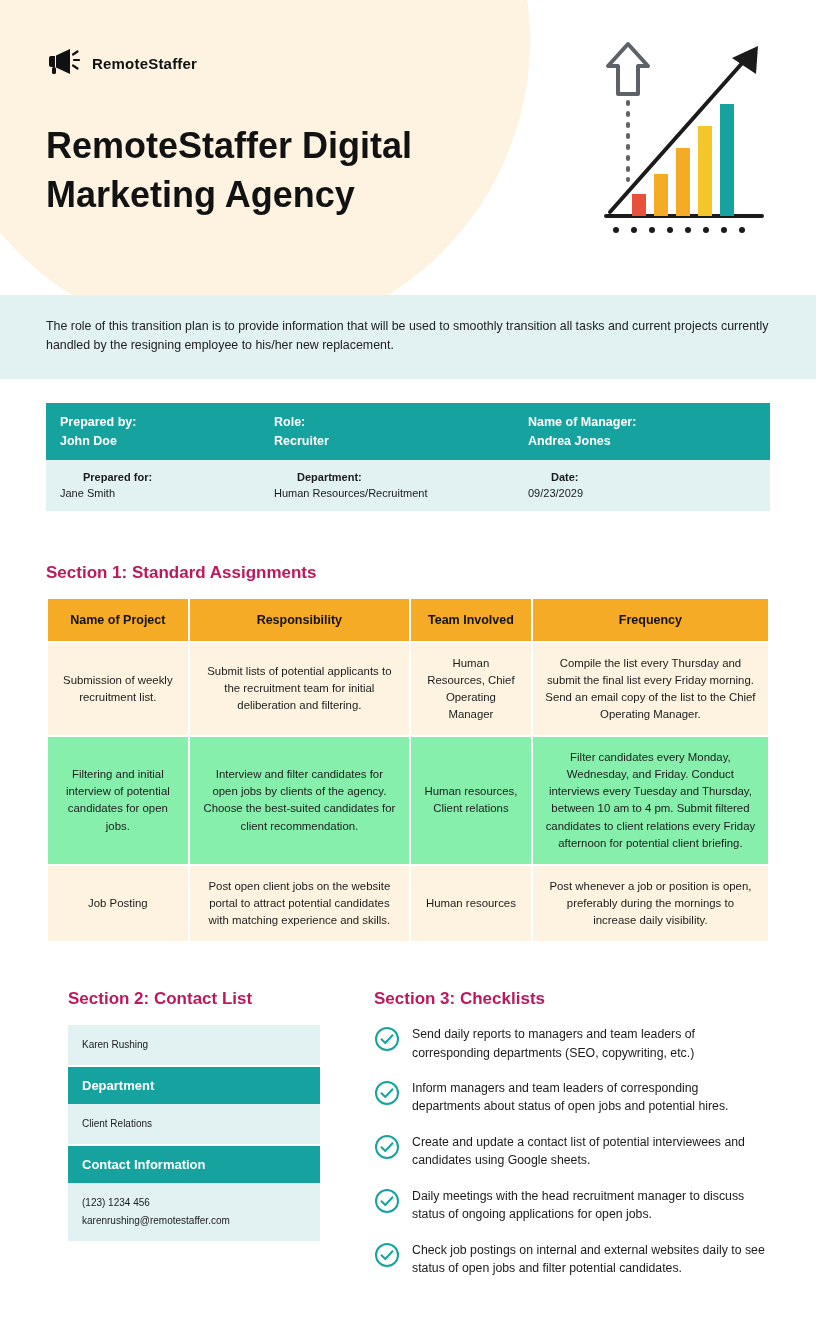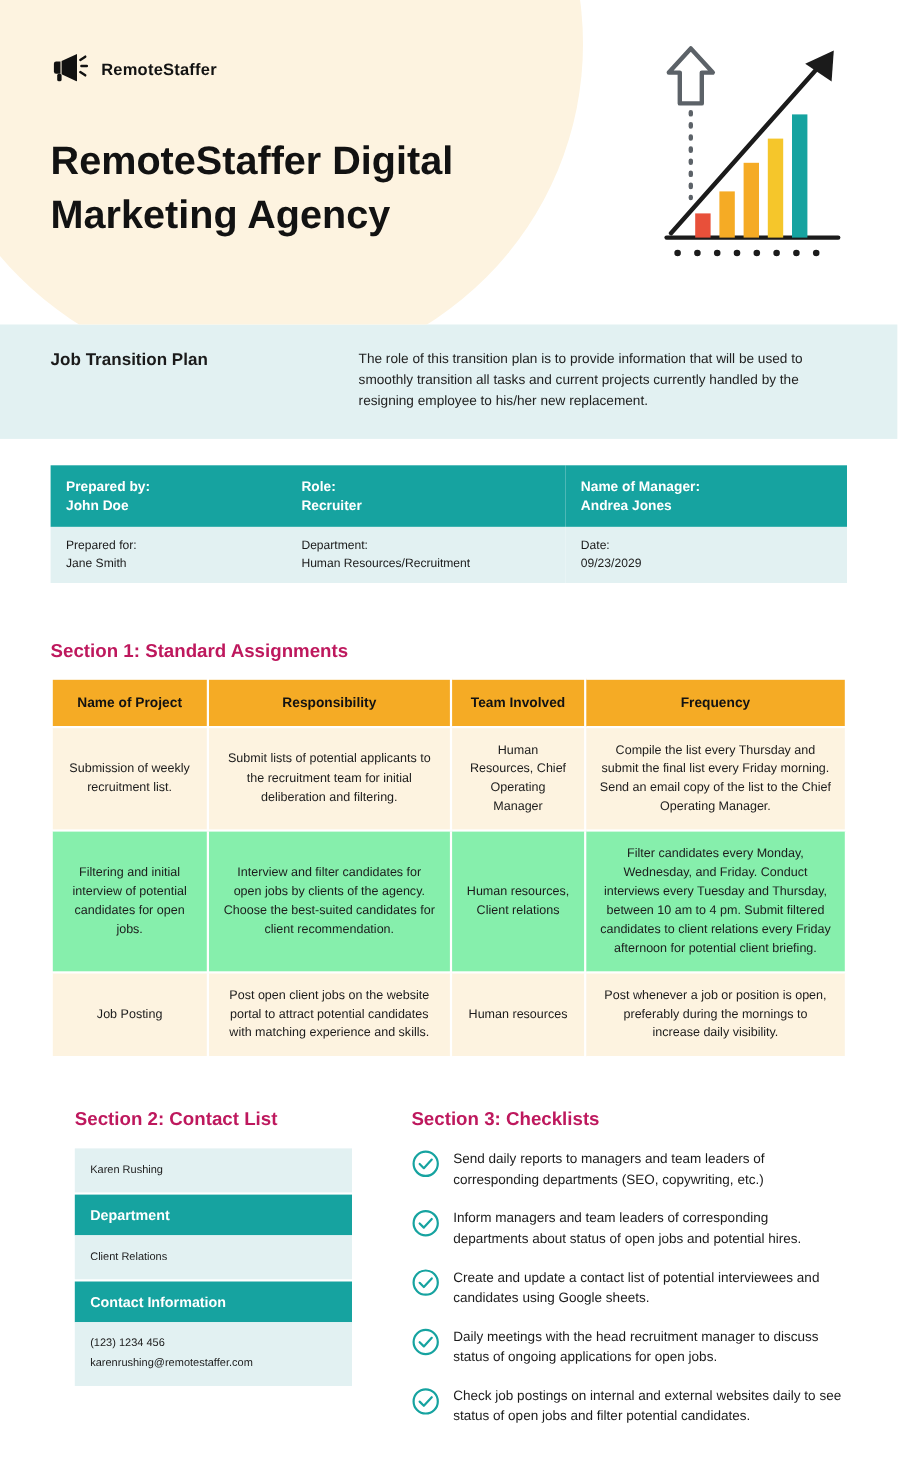--- a/index.html
+++ b/index.html
@@ -55,21 +55,21 @@
     background: #16a3a0; color: #fff; font-size: 12.5px; font-weight: bold;
     padding: 10px 14px; line-height: 1.45;
   }
   .meta-row.bot > div {
     background: #e2f1f2; color: #1b1b1b; font-size: 11px;
     padding: 9px 14px; line-height: 1.5;
   }
   .meta-row > div:nth-child(1) { width: 214px; }
   .meta-row > div:nth-child(2) { width: 254px; }
   .meta-row > div:nth-child(3) { flex: 1; }
-  .meta-row.bot .lbl { font-weight: normal; }
+  .meta-row.bot .lbl { font-weight: bold; margin-left: 23px; }
   .meta-row.top .lbl { display:block; font-weight:bold; }
   .meta-row.top .val { display:block; font-weight:bold; }
 
   
   .sec-title { font-size: 17px; font-weight: bold; color: #be185d; }
   #section1-title { margin: 52px 46px 14px 46px; }
 
   table.assign { margin: 0 46px; border-collapse: collapse; width: 724px; }
   table.assign th {
     background: #f5ab25; color: #121212; font-size: 12.5px; font-weight: bold;
@@ -153,21 +153,20 @@
           <circle cx="112" cy="200" r="3"></circle>
             <circle cx="130" cy="200" r="3"></circle>
           <circle cx="148" cy="200" r="3"></circle>
             <circle cx="166" cy="200" r="3"></circle>
         </g>
       </svg>
     </div>
   </div>
 
   <div class="intro">
-    <h2>Job Transition Plan</h2>
     <p>The role of this transition plan is to provide information that will be used to smoothly transition all tasks and current projects currently handled by the resigning employee to his/her new replacement.</p>
   </div>
 
   <div class="meta">
     <div class="meta-row top">
       <div>
         <span class="lbl">Prepared by:</span>
         <span class="val">John Doe</span>
       </div>
       <div>

